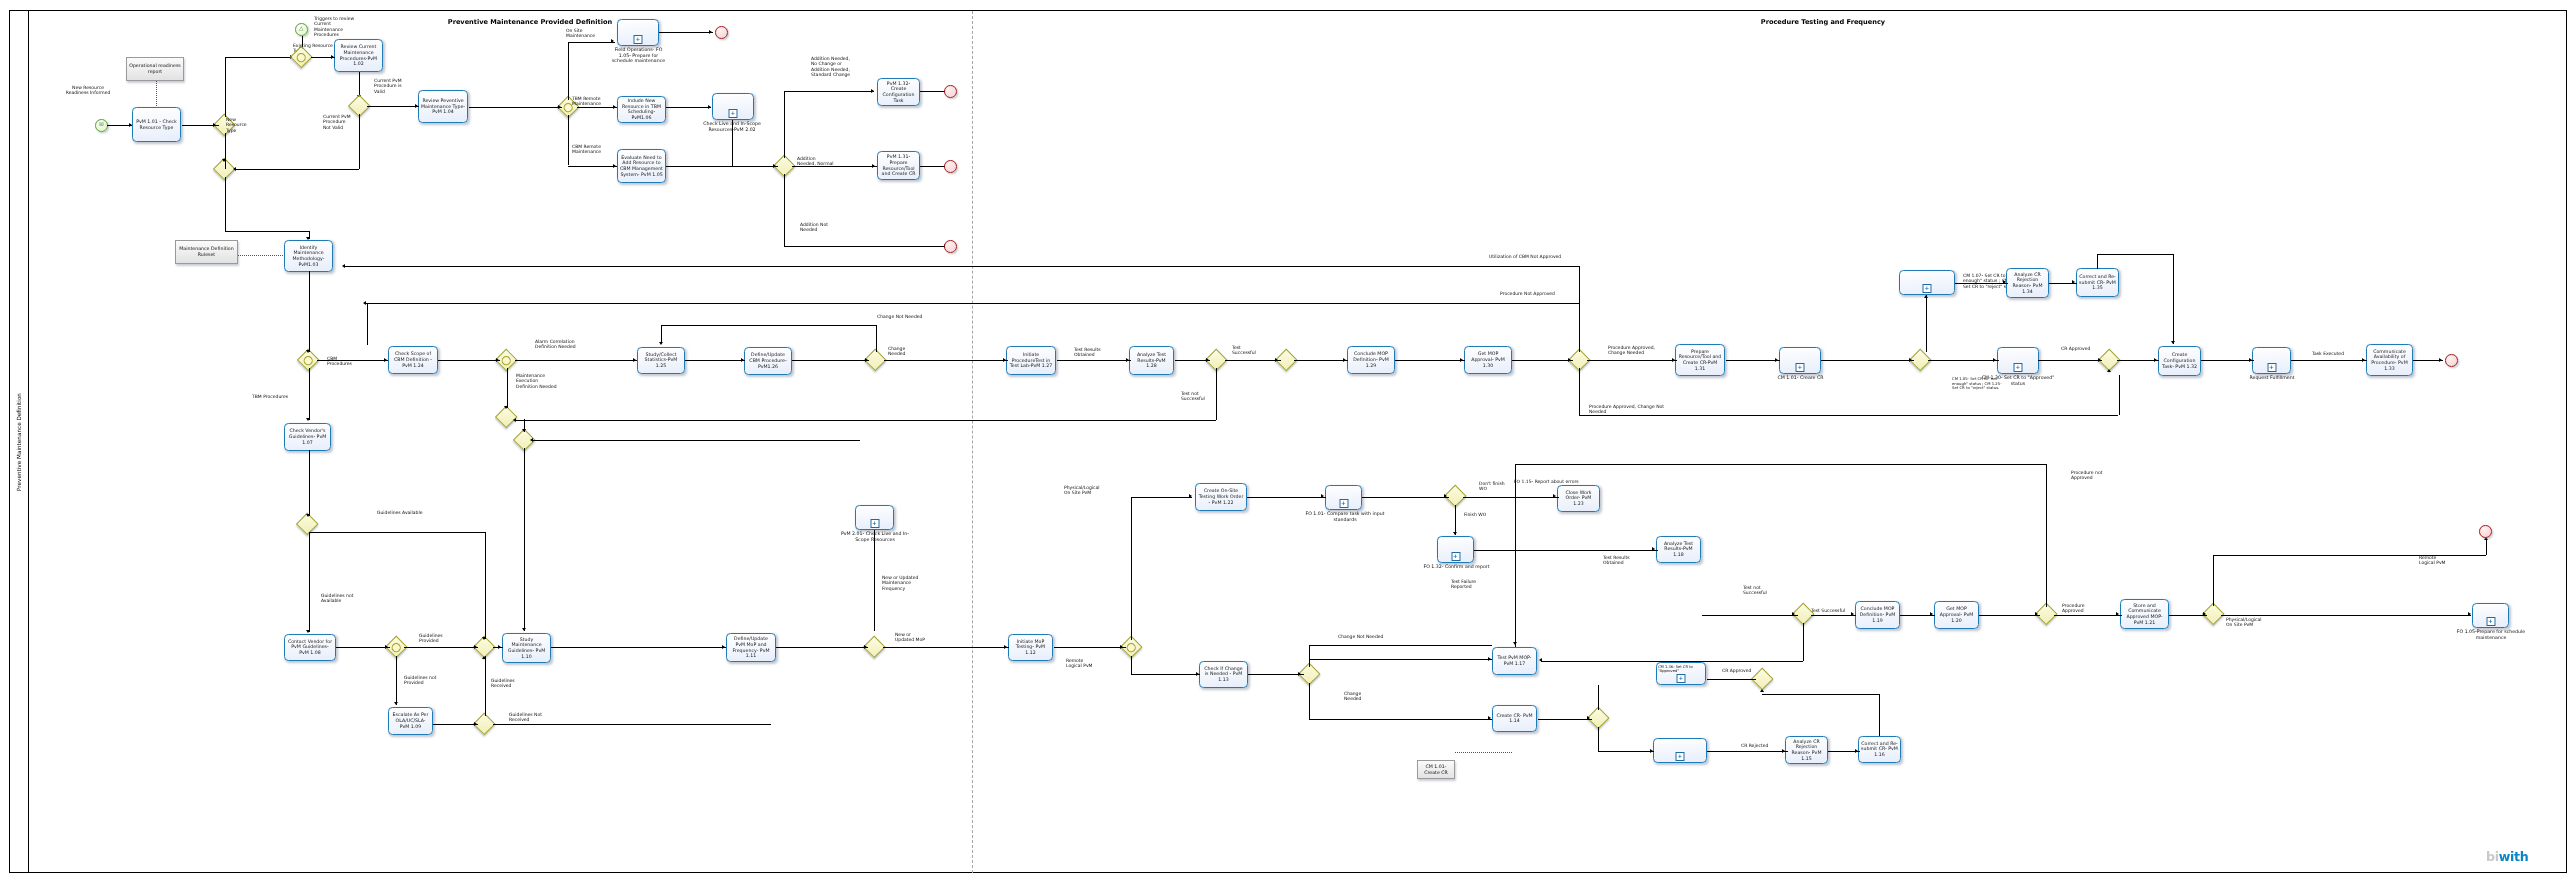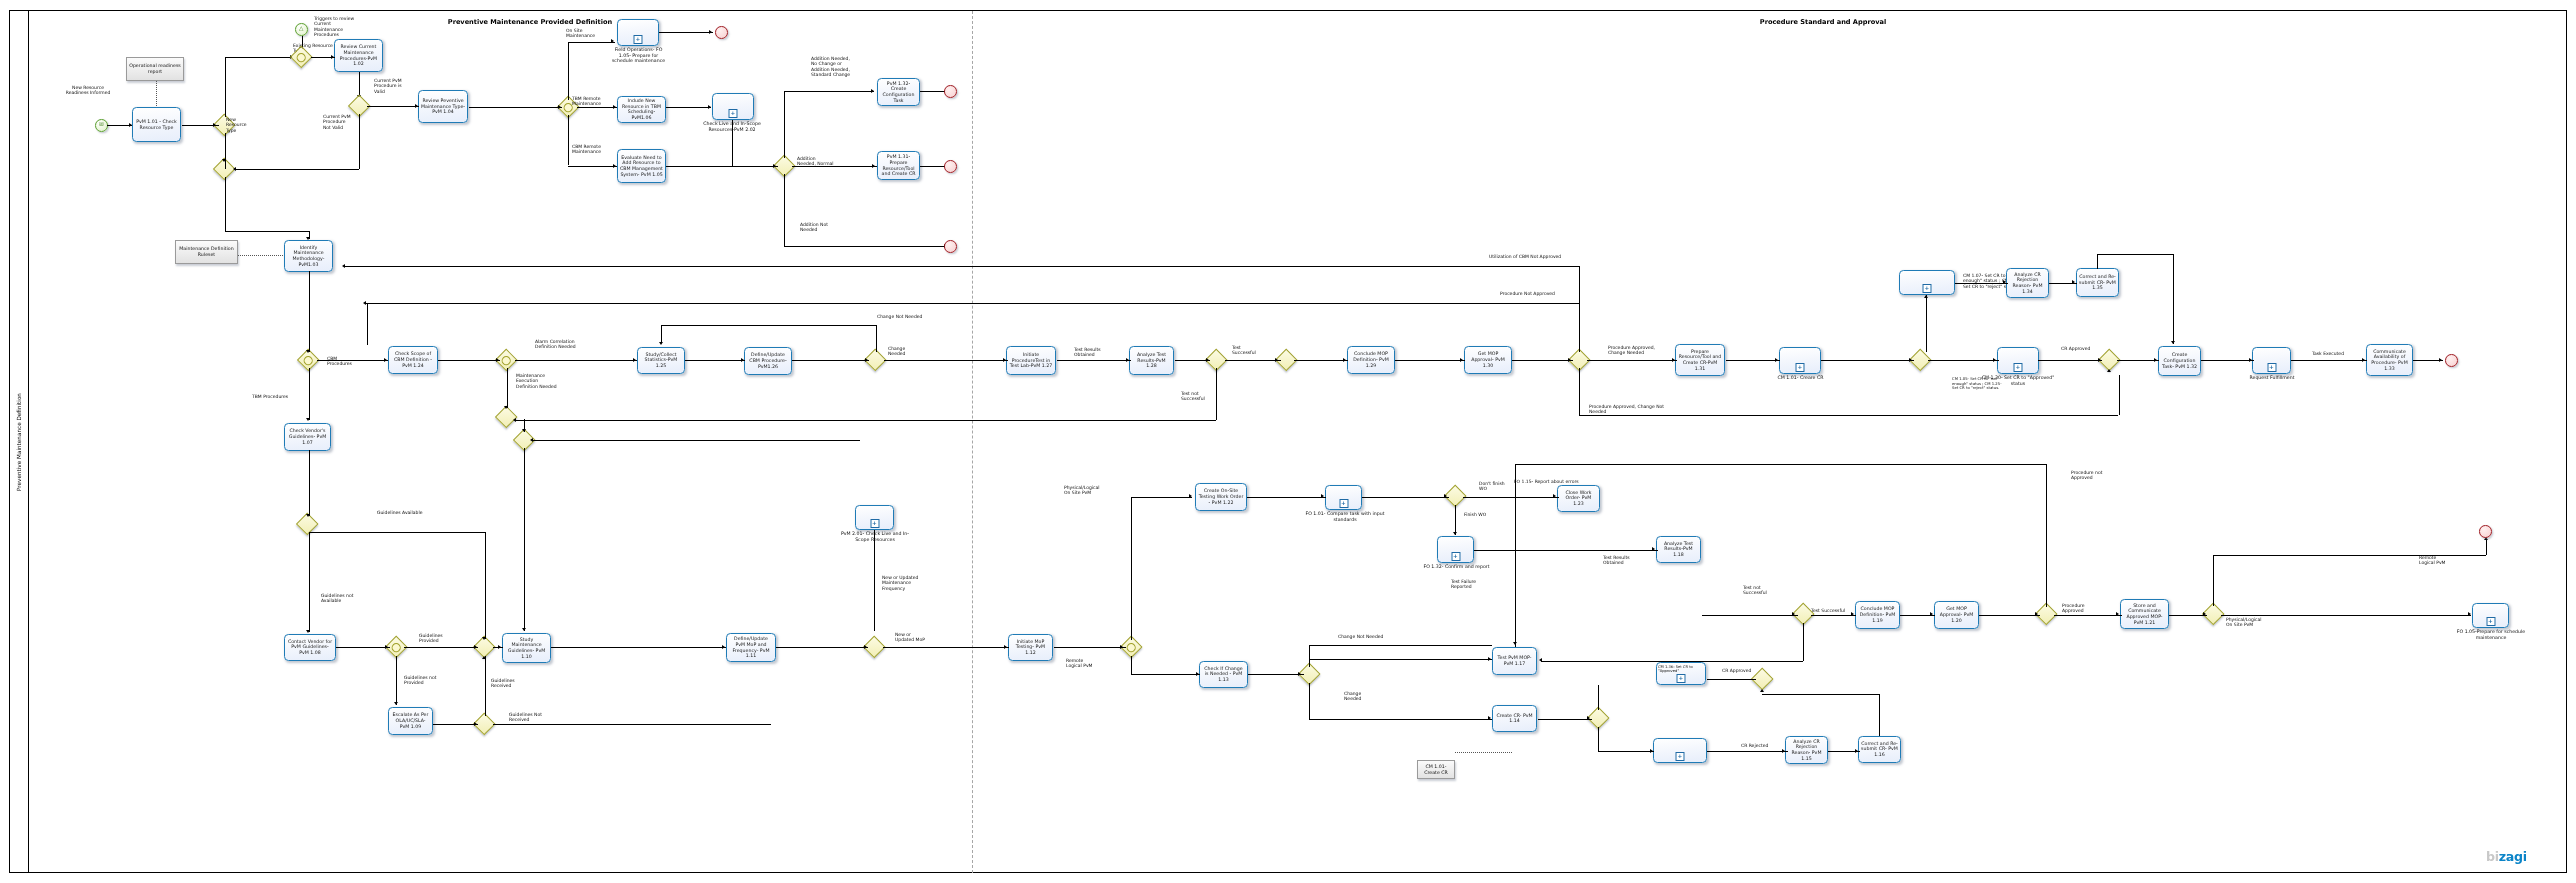--- a/index.html
+++ b/index.html
@@ -72,21 +72,21 @@
 
   <div class="pool" style="left:8.8px;top:10px;width:2558px;height:863px;">
     <div class="pool-hdr">
       <span>Preventive Maintenance Definition</span>
     </div>
   </div>
 
   <div class="phase-sep" style="left:972px;top:10.7px;height:862px;"></div>
 
   <div class="phase-title" style="left:429px;top:17.7px;width:202px;">Preventive Maintenance Provided Definition</div>
-  <div class="phase-title" style="left:1722px;top:17.7px;width:202px;">Procedure Standard and Approval</div>
+  <div class="phase-title" style="left:1722px;top:17.7px;width:202px;">Procedure Testing and Frequency</div>
 
   <div class="flowlbl" style="left:61px;top:85px;width:54px;text-align:center;">New Resource Readiness Informed</div>
   <div class="ev start" style="left:95px;top:119px;">
     <span class="glyph">✉</span>
   </div>
 
   <div class="dataobj" style="left:126px;top:57px;width:58px;height:24px;">Operational readiness report</div>
   <div class="dotv" style="left:156px;top:81px;height:25px;"></div>
 
   <div class="task" style="left:132px;top:107px;width:49px;height:35px;">PvM 1.01 - Check Resource Type</div>
@@ -656,17 +656,17 @@
   <div class="hline" style="left:1541px;top:661px;width:262px;"></div>
   <div class="arrow l" style="left:1539px;top:658px;"></div>
 
   <div class="vline" style="left:1879px;top:694px;height:42px;"></div>
   <div class="hline" style="left:1762px;top:694px;width:117px;"></div>
   <div class="arrow u" style="left:1760px;top:689px;"></div>
 
   <div class="vline" style="left:770px;top:724px;height:0px;"></div>
 
   <div class="brand" style="left:2486px;top:849px;">
-    <span>bi</span><span class="b">zagi</span>
+    <span>bi</span><span class="b">with</span>
   </div>
 
 </div>
 
 
 </body></html>

